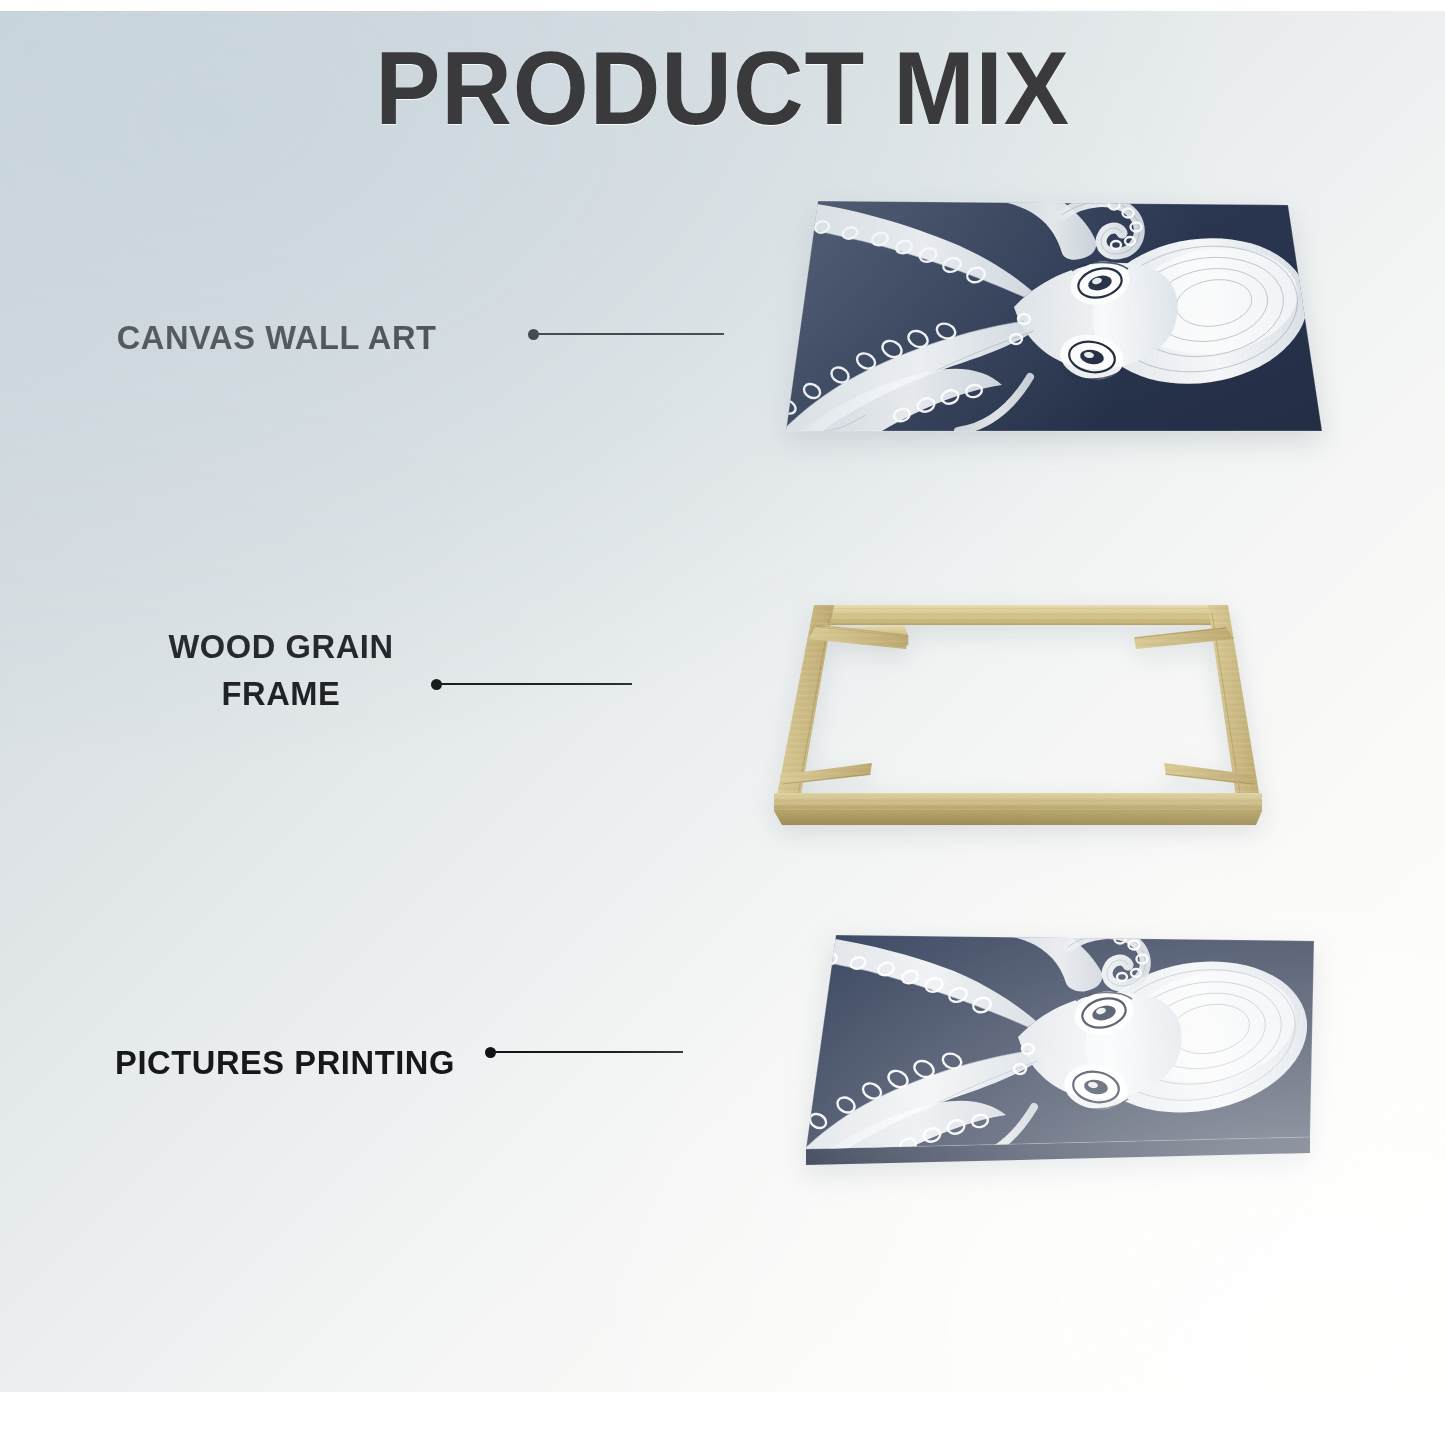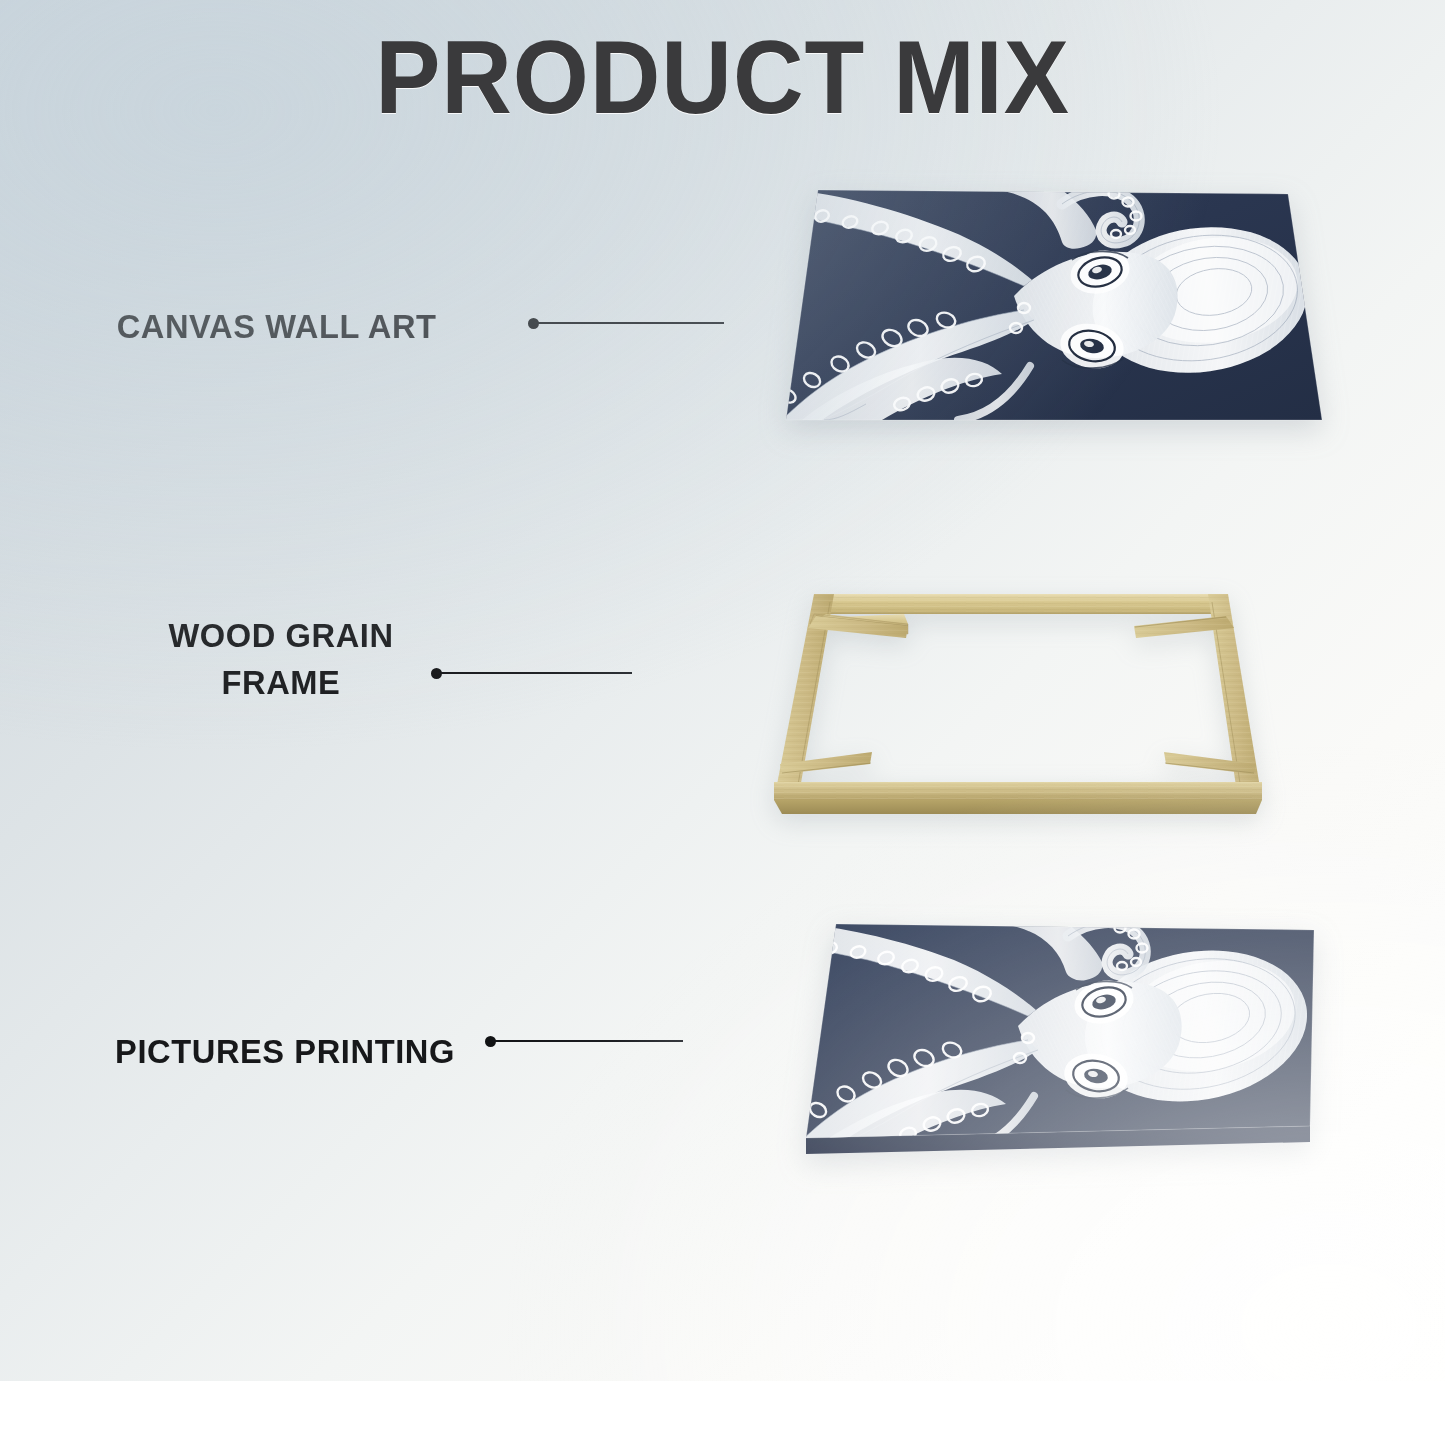--- a/index.html
+++ b/index.html
@@ -15,20 +15,21 @@
     font-family: "Liberation Sans", sans-serif;
     background: linear-gradient(135deg,
         #ccd6dd 0%,
         #d3dbe0 14%,
         #dde3e6 30%,
         #e9edee 46%,
         #f3f5f4 60%,
         #fafaf8 75%,
         #fdfdfb 88%,
         #fefefd 100%);
+    margin-top: 11px;
   }
   
   #stage::after {
     content: "";
     position: absolute;
     inset: 0;
     pointer-events: none;
     background:
       radial-gradient(ellipse 120% 80% at 15% 8%, rgba(196,210,219,0.55) 0%, rgba(196,210,219,0) 58%),
       radial-gradient(ellipse 95% 70% at 92% 96%, rgba(255,255,255,0.75) 0%, rgba(255,255,255,0) 60%);

